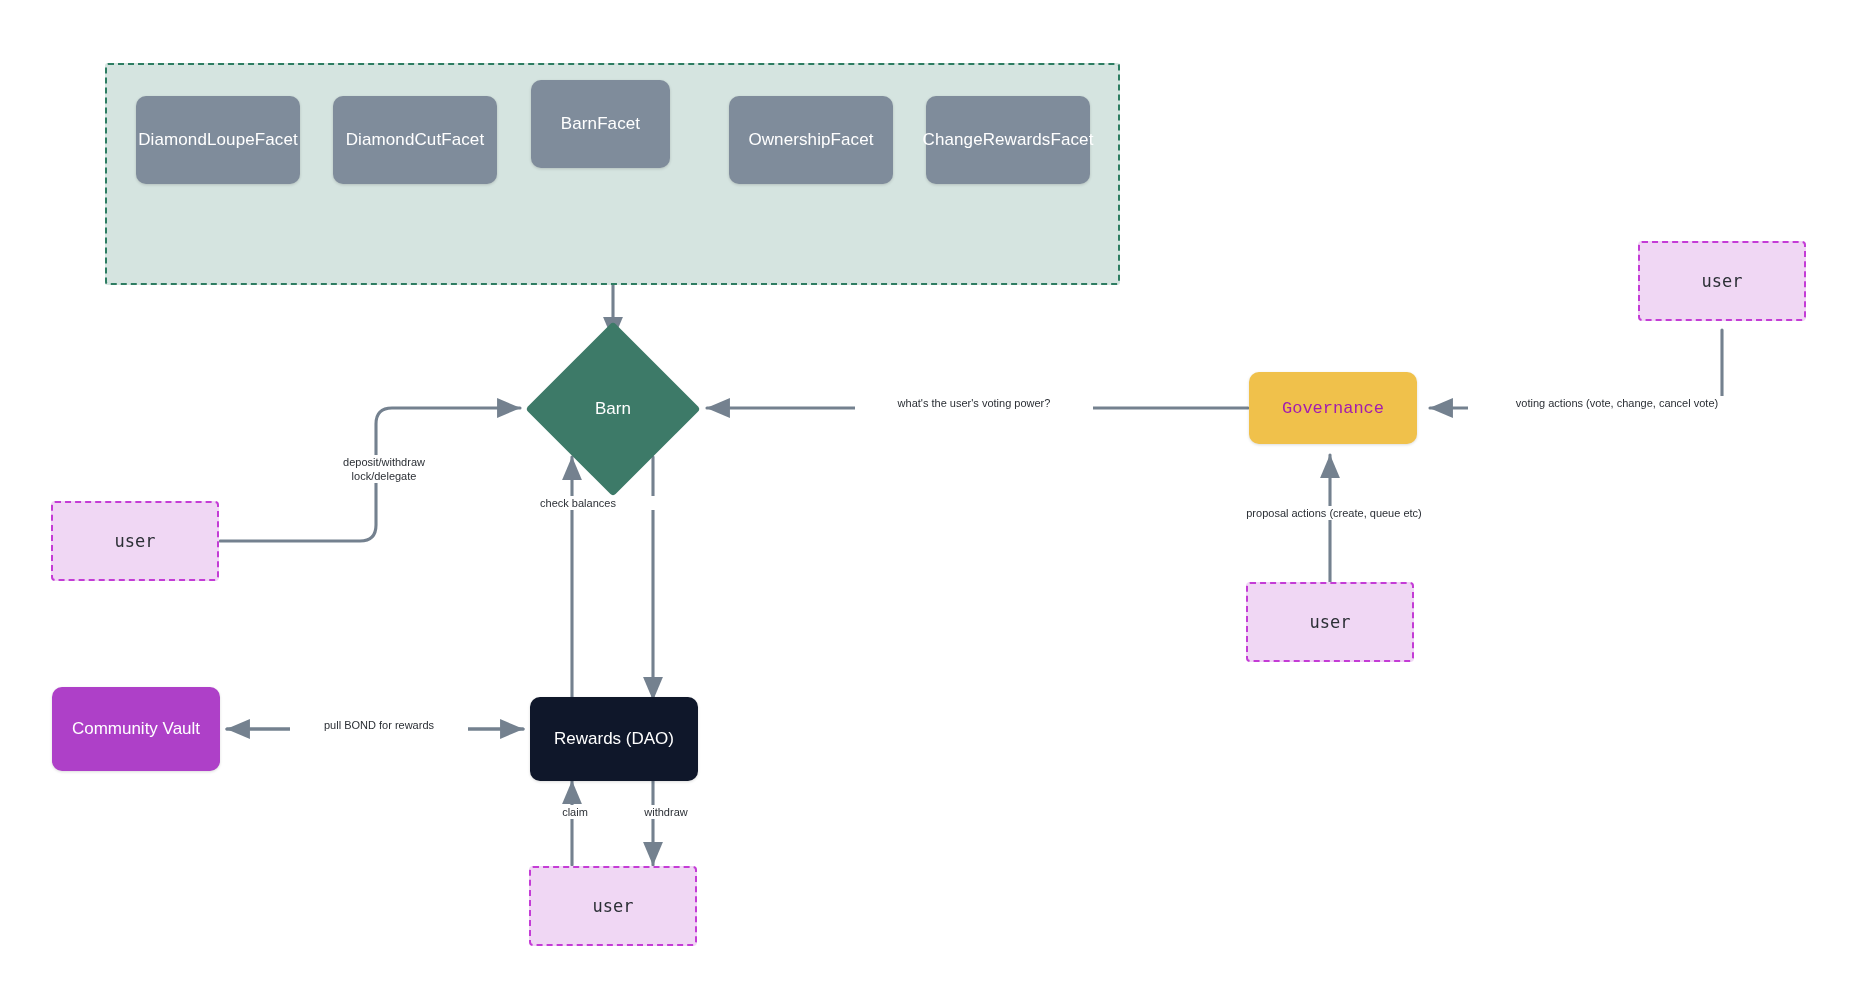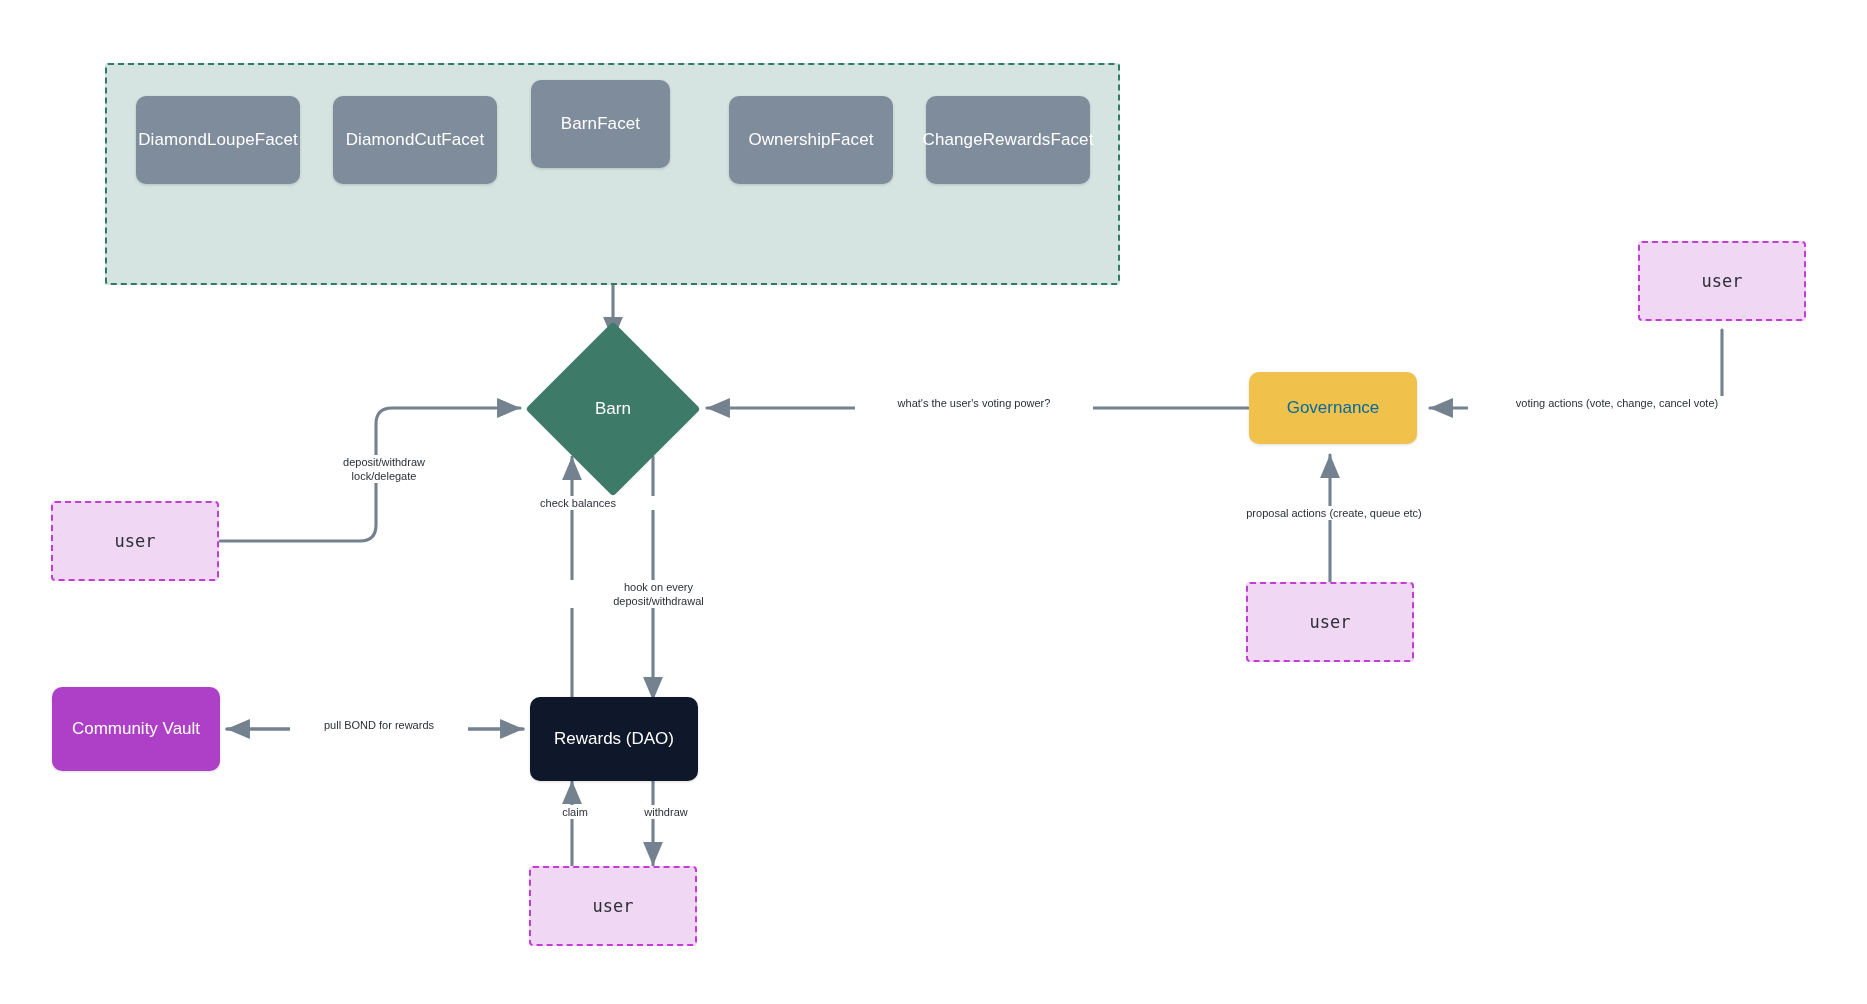--- a/index.html
+++ b/index.html
@@ -67,23 +67,24 @@
     height: 100%;
     display: flex;
     align-items: center;
     justify-content: center;
     color: #ffffff;
     font-size: 17px;
     z-index: 2;
   }
   .governance {
     background: #f0c14b;
-    color: #0369a1;
+    color: #a21caf;
     font-size: 17px;
     box-shadow: 0 1px 3px rgba(0,0,0,.14);
+    font-family: Liberation Mono, monospace;
   }
   .rewards {
     background: #0f172a;
     color: #ffffff;
     font-size: 17px;
     box-shadow: 0 1px 3px rgba(0,0,0,.14);
   }
   .vault {
     background: #ae40c8;
     color: #ffffff;
@@ -195,22 +196,20 @@
   </div>
   <div class="node user-node" style="left:1638px; top:241px; width:168px; height:80px;">
     <span>user</span>
   </div>
 
   <div class="edge-label" style="left:310px; top:455px; width:140px;">deposit/withdraw
 lock/delegate</div>
 
   <div class="edge-label" style="left:500px; top:496px; width:148px;">check balances</div>
 
-  <div class="edge-label" style="left:567px; top:580px; width:175px;">hook on every
-deposit/withdrawal</div>
 
   <div class="edge-label" style="left:855px; top:396px; width:230px;">what's the user's voting power?</div>
 
   <div class="edge-label" style="left:1468px; top:396px; width:290px;">voting actions (vote, change, cancel vote)</div>
 
   <div class="edge-label" style="left:1206px; top:506px; width:248px;">proposal actions (create, queue etc)</div>
 
   <div class="edge-label" style="left:290px; top:718px; width:170px;">pull BOND for rewards</div>
 
   <div class="edge-label" style="left:533px; top:805px; width:76px;">claim</div>

